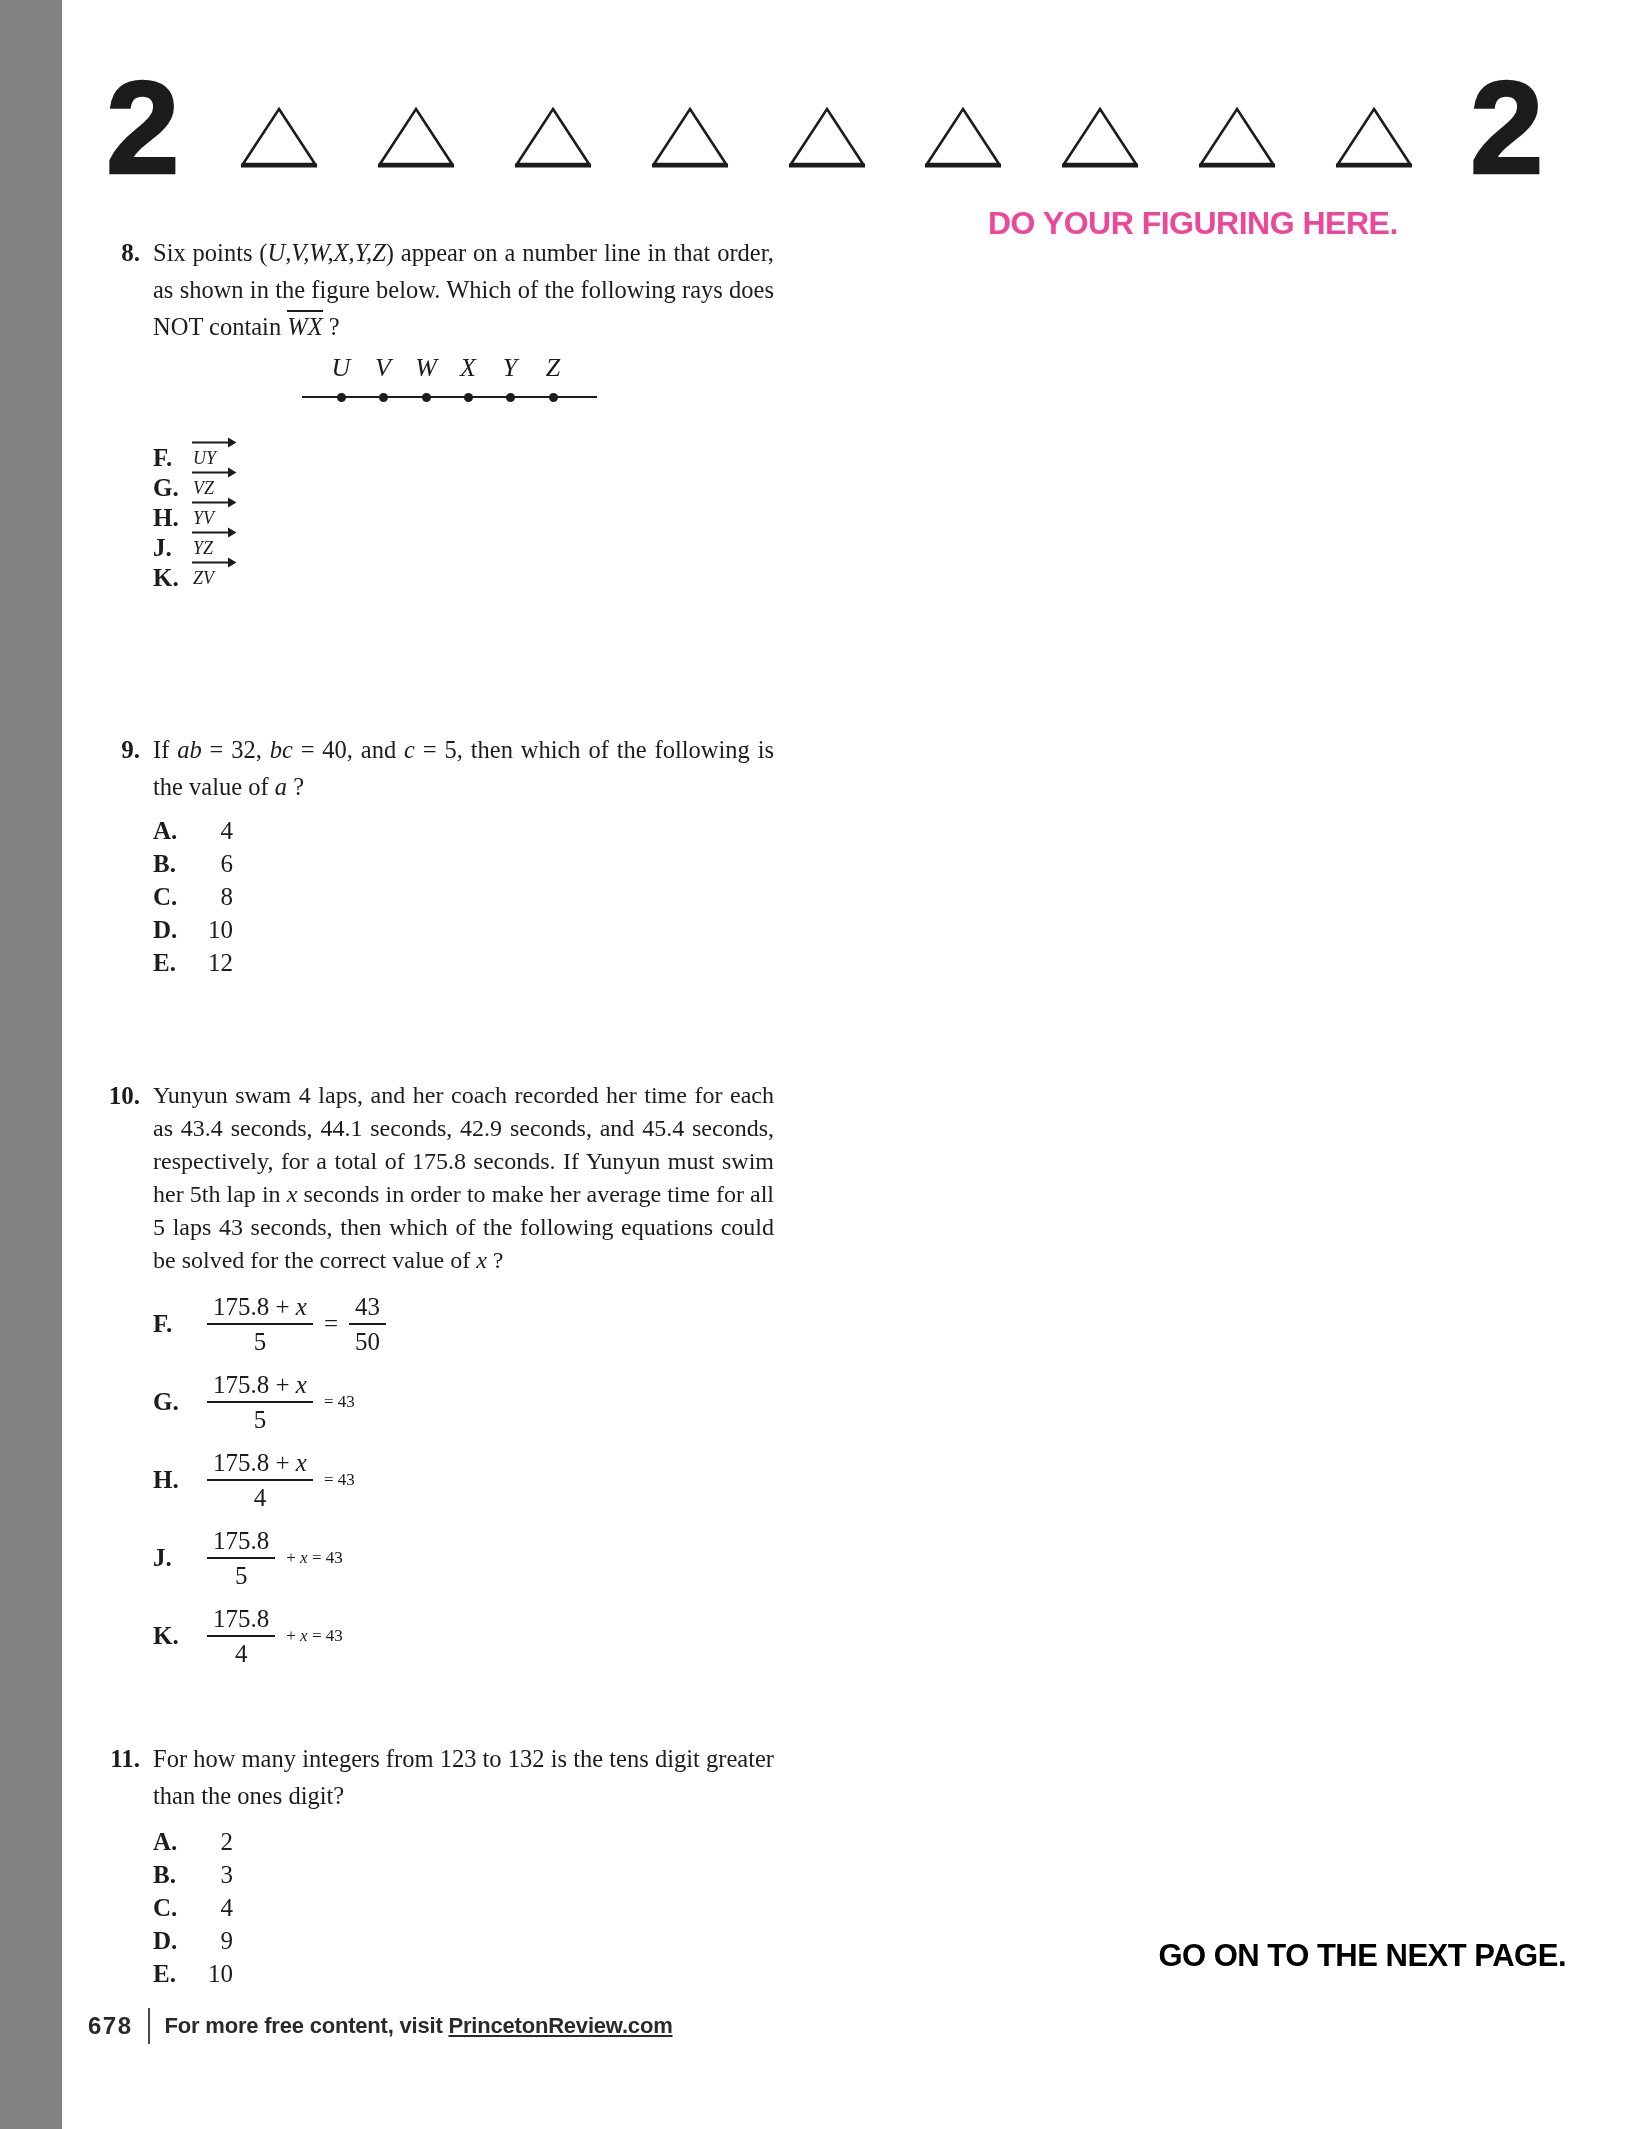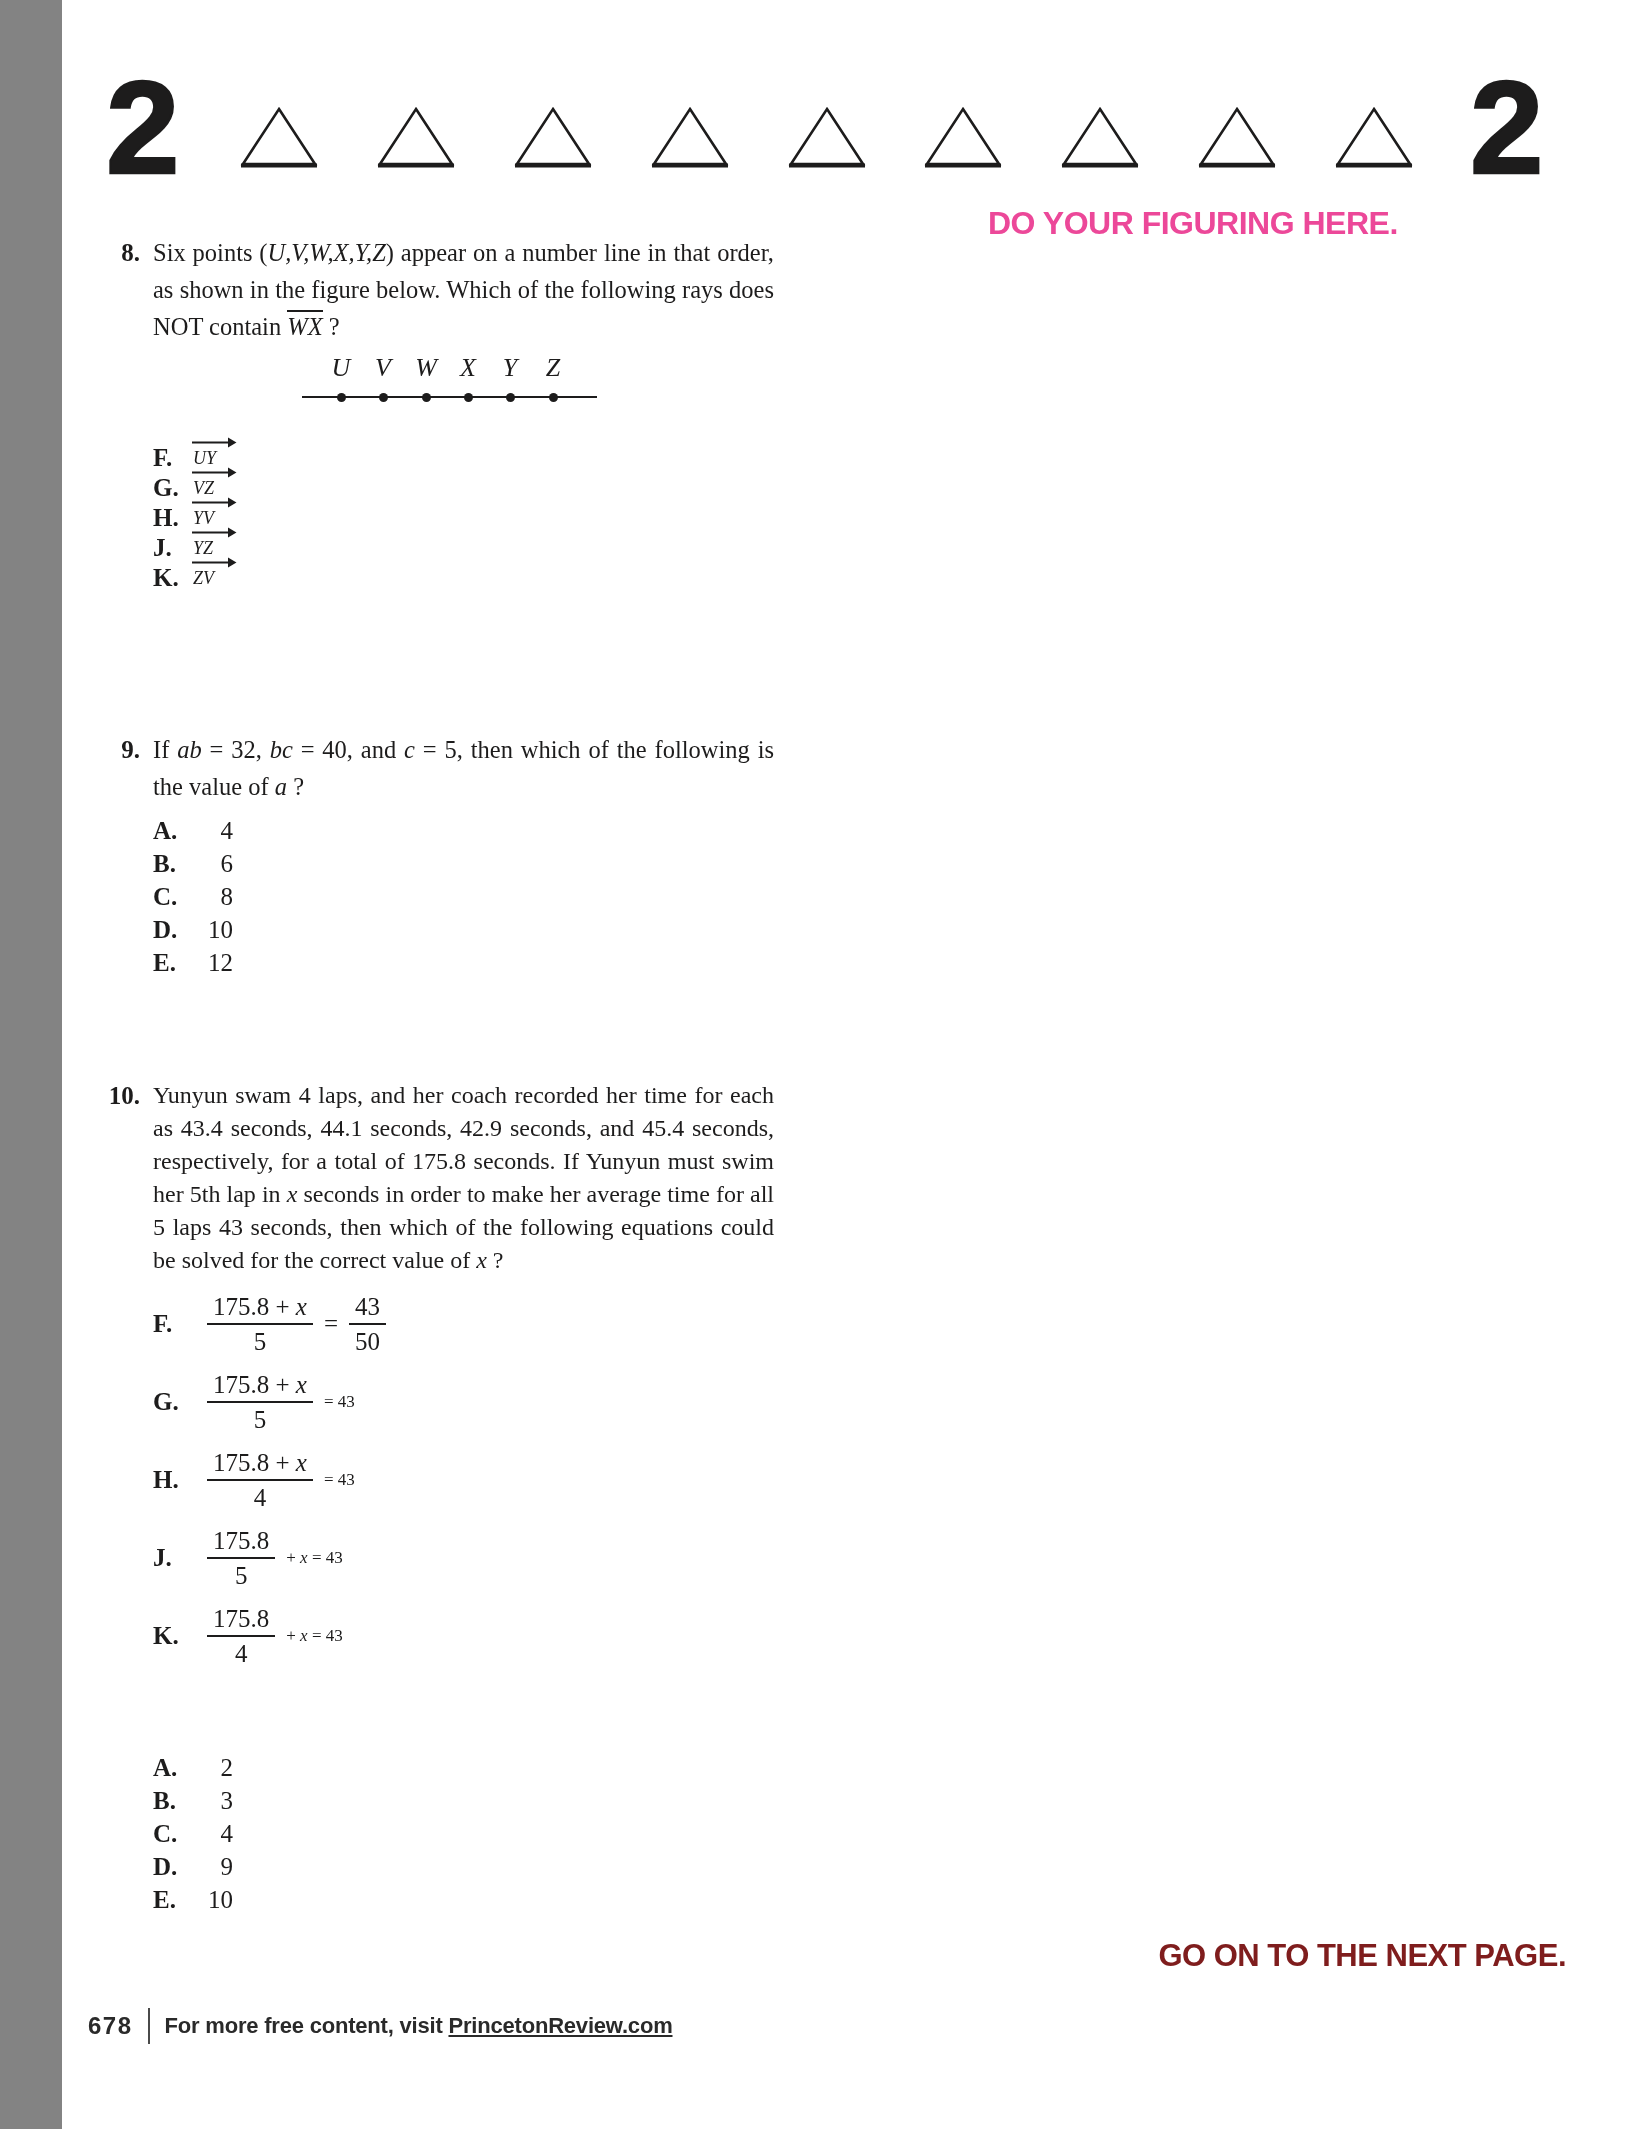--- a/index.html
+++ b/index.html
@@ -82,21 +82,21 @@
   .frac .num{display:block;border-bottom:2px solid currentColor;padding:0 6px 3px;line-height:27px;white-space:nowrap;}
   .frac .den{display:block;padding-top:3px;line-height:27px;}
   .fr-eq{margin:0 11px;font-size:25px;}
   .fr-after{margin-left:11px;font-size:17px;white-space:nowrap;}
 
   
   .go-on{
     position:absolute;top:1938px;right:74px;
     font-family:"Liberation Sans", sans-serif;
     font-weight:bold;font-size:31px;letter-spacing:-0.5px;
-    color:#7f1d1d;white-space:nowrap;
+    color:#000000;white-space:nowrap;
   }
   .footer{
     position:absolute;left:88px;top:2008px;
     display:flex;align-items:center;
     font-family:"Liberation Sans", sans-serif;color:#2a2a2a;
   }
   .footer-page{font-size:24px;font-weight:bold;letter-spacing:1.5px;}
   .footer-divider{width:2px;height:36px;background:#4a4a4a;margin:0 15px;}
   .footer-note{font-size:22px;letter-spacing:-0.2px;font-weight:bold;}
 </style>
@@ -304,20 +304,24 @@
           <span class="num"><span>175.8</span></span>
           <span class="den">4</span>
         </span>
       <span class="fr-after"><span>+ </span><span class="i">x</span><span> = 43</span></span>
     </div>
 
   </div>
 </div>
 
 <div class="q" id="q11" style="top:1740px;">
+  <div class="q-row">
+    <div class="q-num">11.</div>
+    <div class="q-text"><span>For how many integers from 123 to 132 is the tens digit greater than the ones digit?</span></div>
+  </div>
   <div class="val-choices" style="margin-top:11px;">
     <div class="val-row">
         <span class="vr-letter">A.</span>
         <span class="vr-value">2</span>
       </div>
     <div class="val-row">
         <span class="vr-letter">B.</span>
         <span class="vr-value">3</span>
       </div>
     <div class="val-row">

